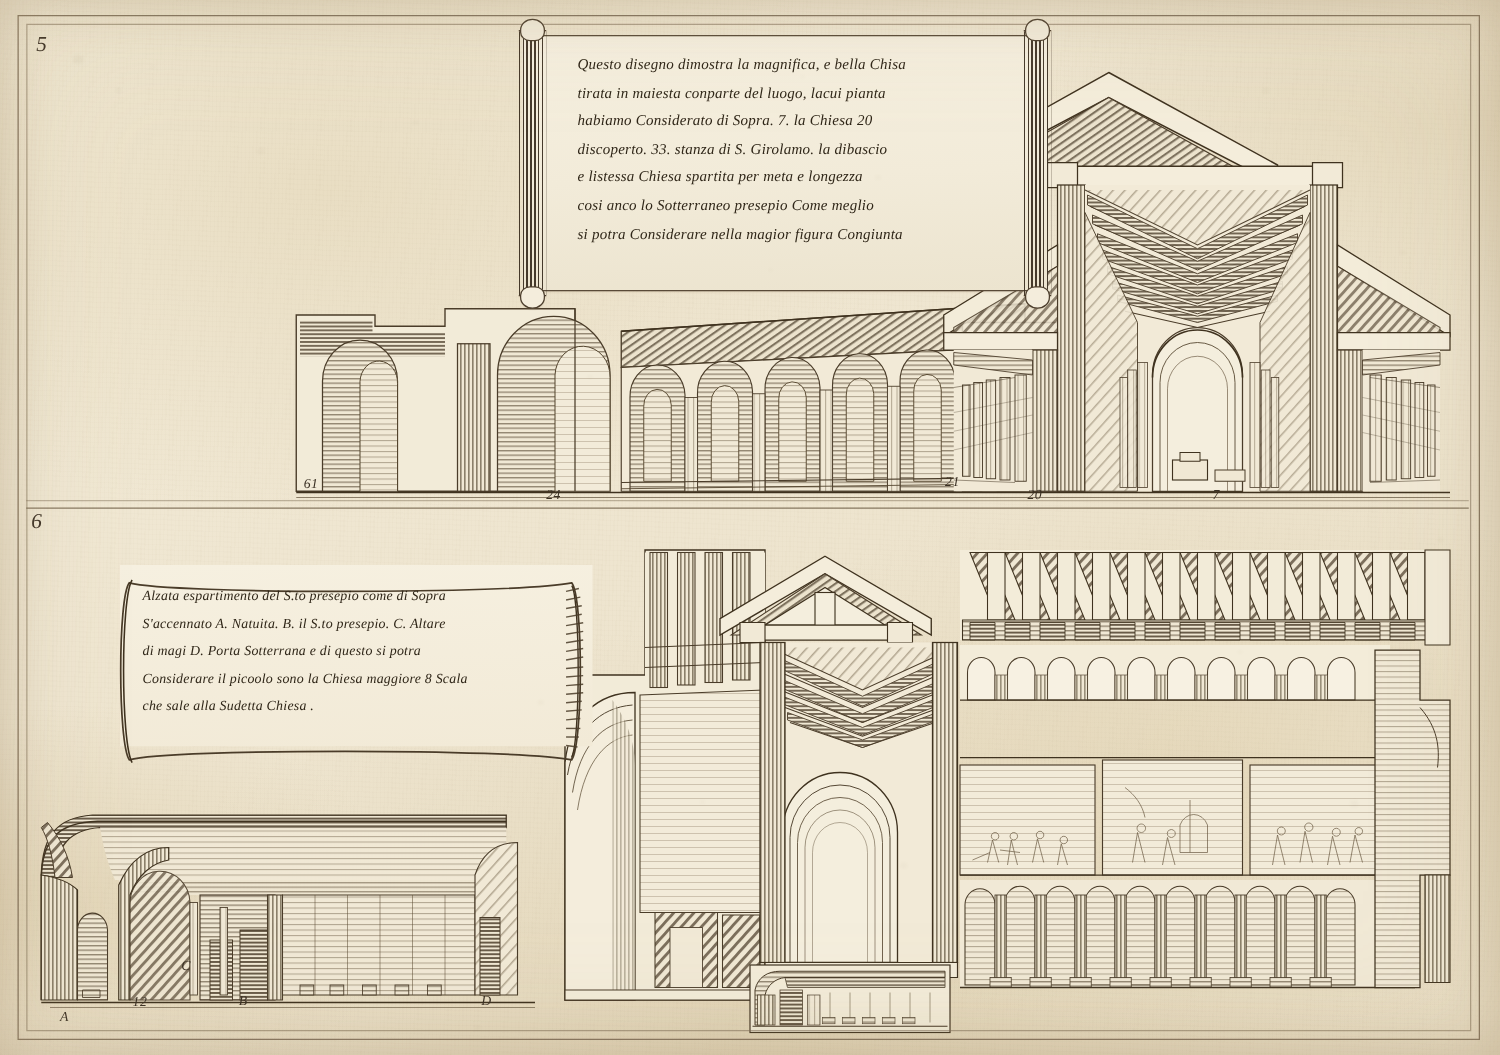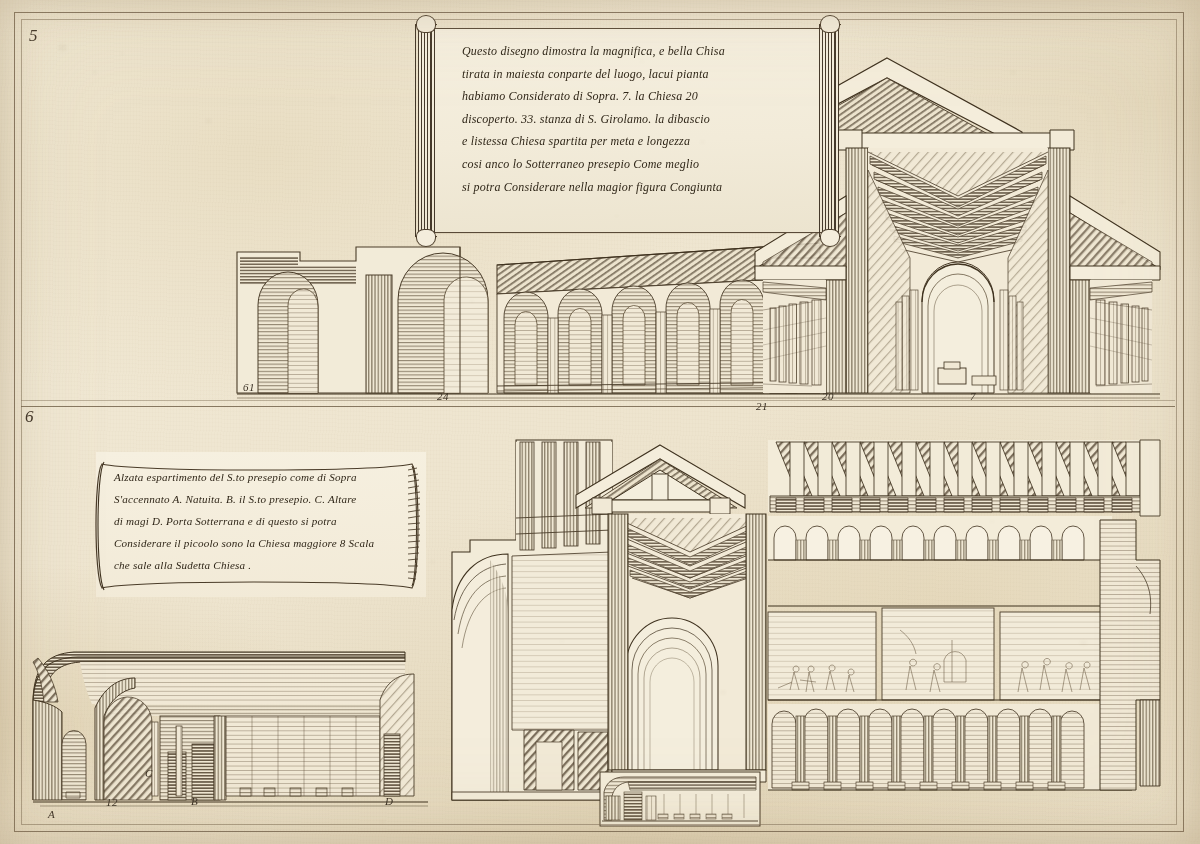--- a/index.html
+++ b/index.html
@@ -135,21 +135,21 @@
   #cartouche-top {
     left: 418px; top: 28px;
     width: 420px; height: 205px;
     filter: drop-shadow(0 1px 0 rgba(150,130,95,.16));
   }
   #cartouche-top .cart-text .ln { font-size: 12px; line-height: 22.6px; }
   #cartouche-top .cart-text { padding-left: 44px; padding-top: 12px; }
 
   #cartouche-bottom {
     left: 96px; top: 452px;
-    width: 330px; height: 145px;
+    width: 330px; height: 145px; padding-left: 48px;
   }
   #cartouche-bottom .cart-body {
     border: none;
     background: linear-gradient(178deg,#f6f0e0 0%, #f2ead7 100%);
   }
   #cartouche-bottom .cart-text .ln { font-size: 11.1px; line-height: 22px; }
   #cartouche-bottom .cart-text { padding: 14px 18px 8px 18px; }
 
   .cloth-frame { position: absolute; inset: -4px; pointer-events: none; }
 
@@ -731,21 +731,21 @@
       <span class="ln">S'accennato A. Natuita. B. il S.to presepio. C. Altare</span>
       <span class="ln">di magi  D. Porta Sotterrana e di  questo si  potra</span>
       <span class="ln">Considerare il picoolo sono  la Chiesa maggiore 8 Scala</span>
       <span class="ln">che sale  alla  Sudetta Chiesa .</span>
     </div>
   </div>
 
   <div id="labels-top">
       <div class="lbl" style="left: 243px; top: 381px;">61</div>
       <div class="lbl" style="left: 437px; top: 390px;">24</div>
-      <div class="lbl" style="left: 756px; top: 380px; margin-top: 20px;">21</div>
+      <div class="lbl" style="left: 756px; top: 380px;">21</div>
       <div class="lbl" style="left: 822px; top: 390px;">20</div>
       <div class="lbl" style="left: 970px; top: 390px;">7</div>
     </div>
   <div id="labels-bottom">
       <div class="lbl" style="left: 48px; top: 808px;">A</div>
       <div class="lbl" style="left: 106px; top: 796px;">12</div>
       <div class="lbl" style="left: 145px; top: 767px;">C</div>
       <div class="lbl" style="left: 191px; top: 795px;">B</div>
       <div class="lbl" style="left: 385px; top: 795px;">D</div>
     </div>

